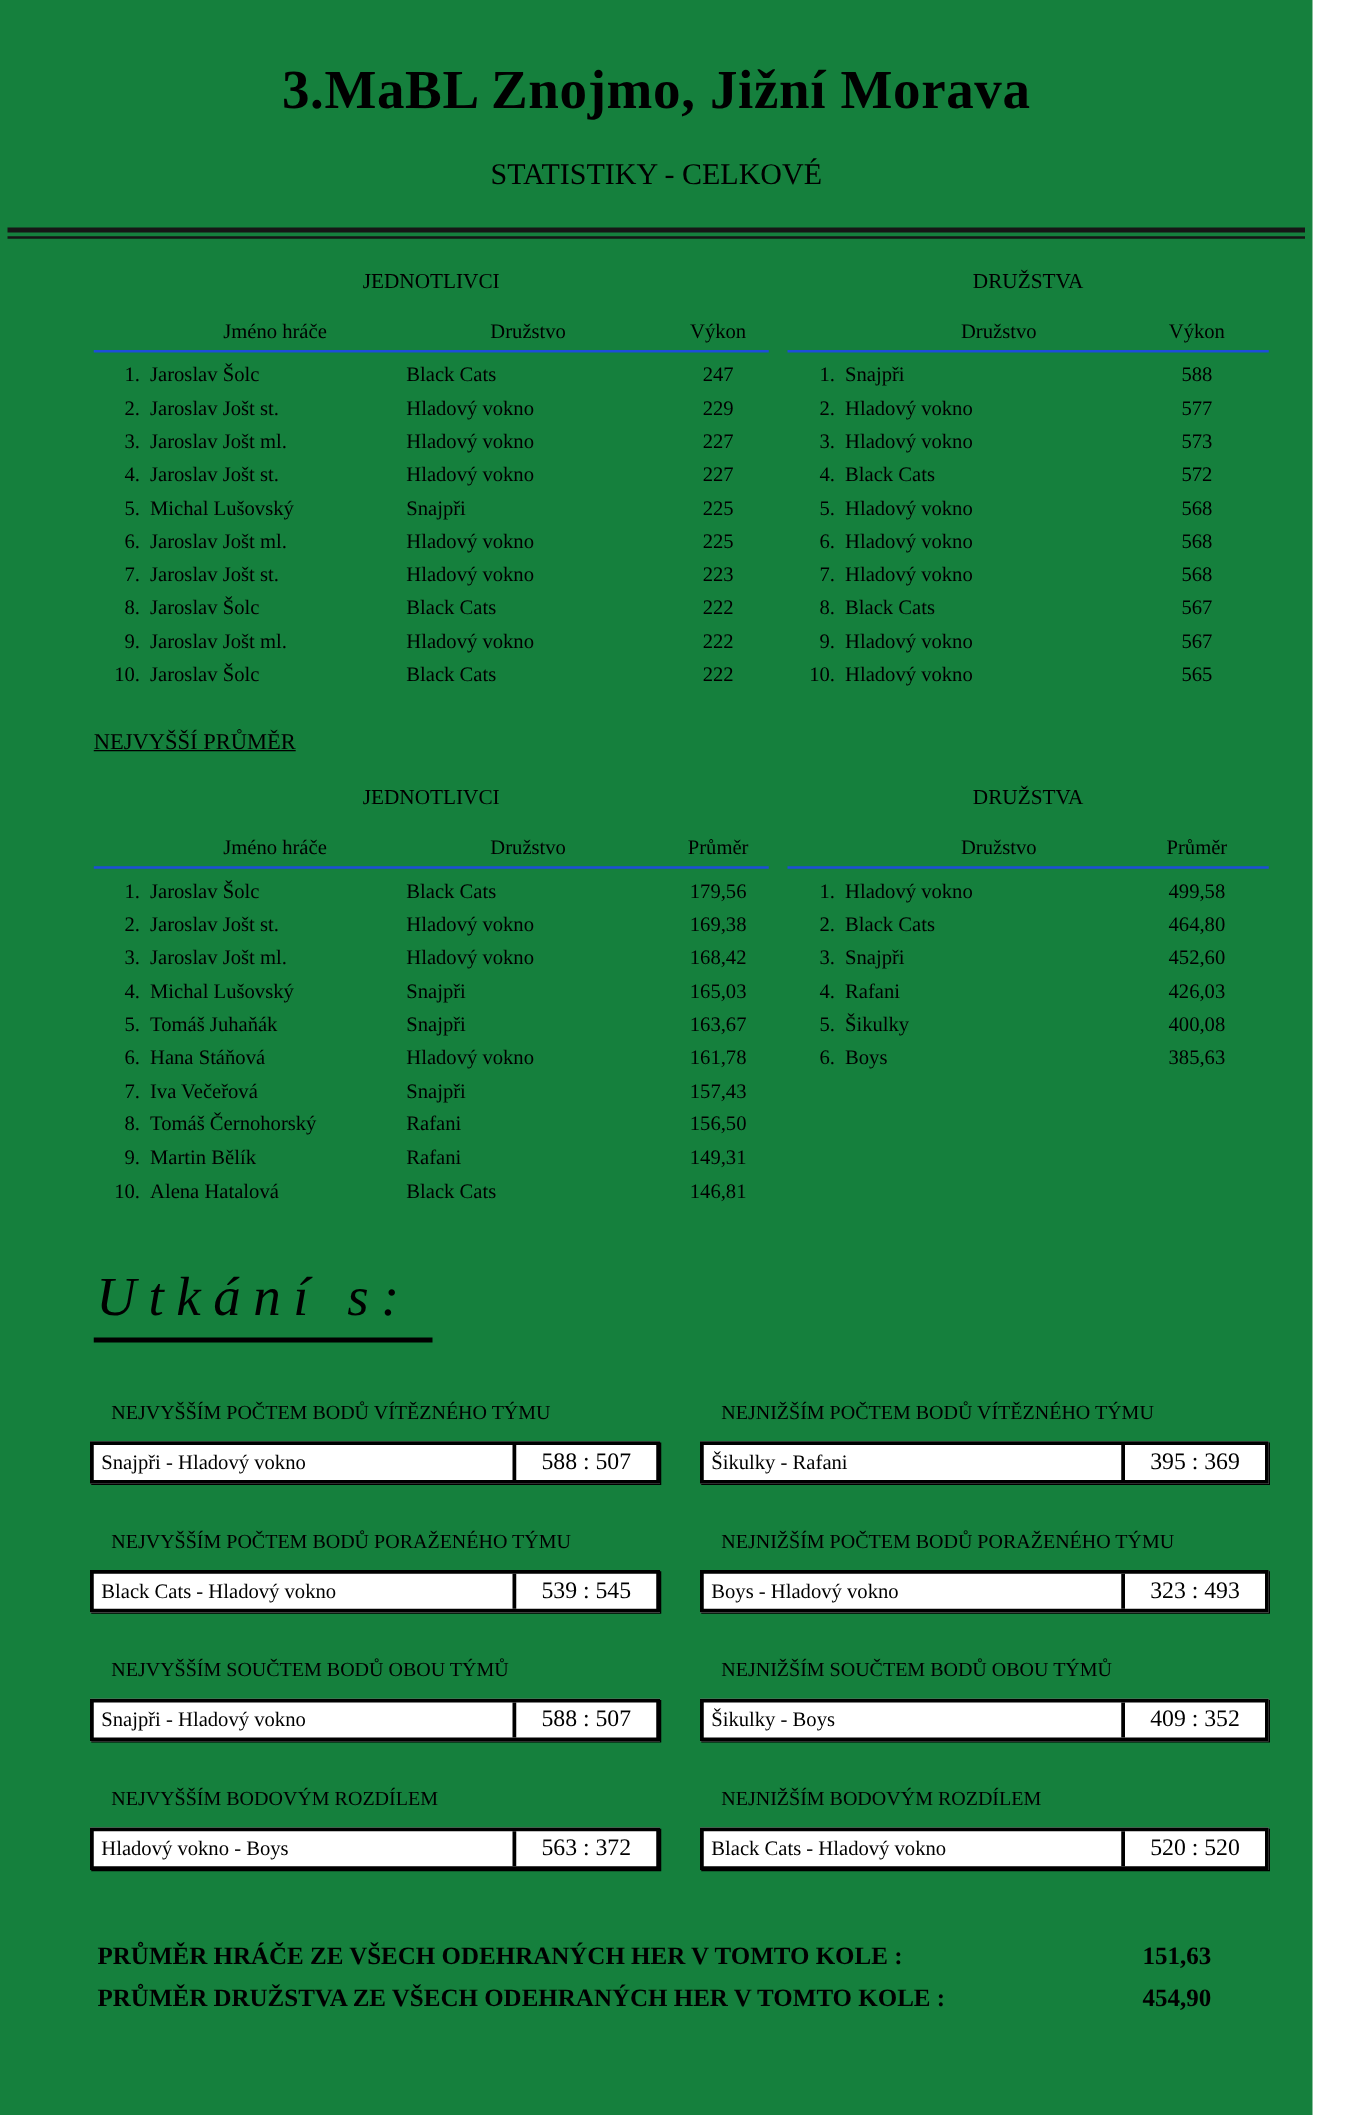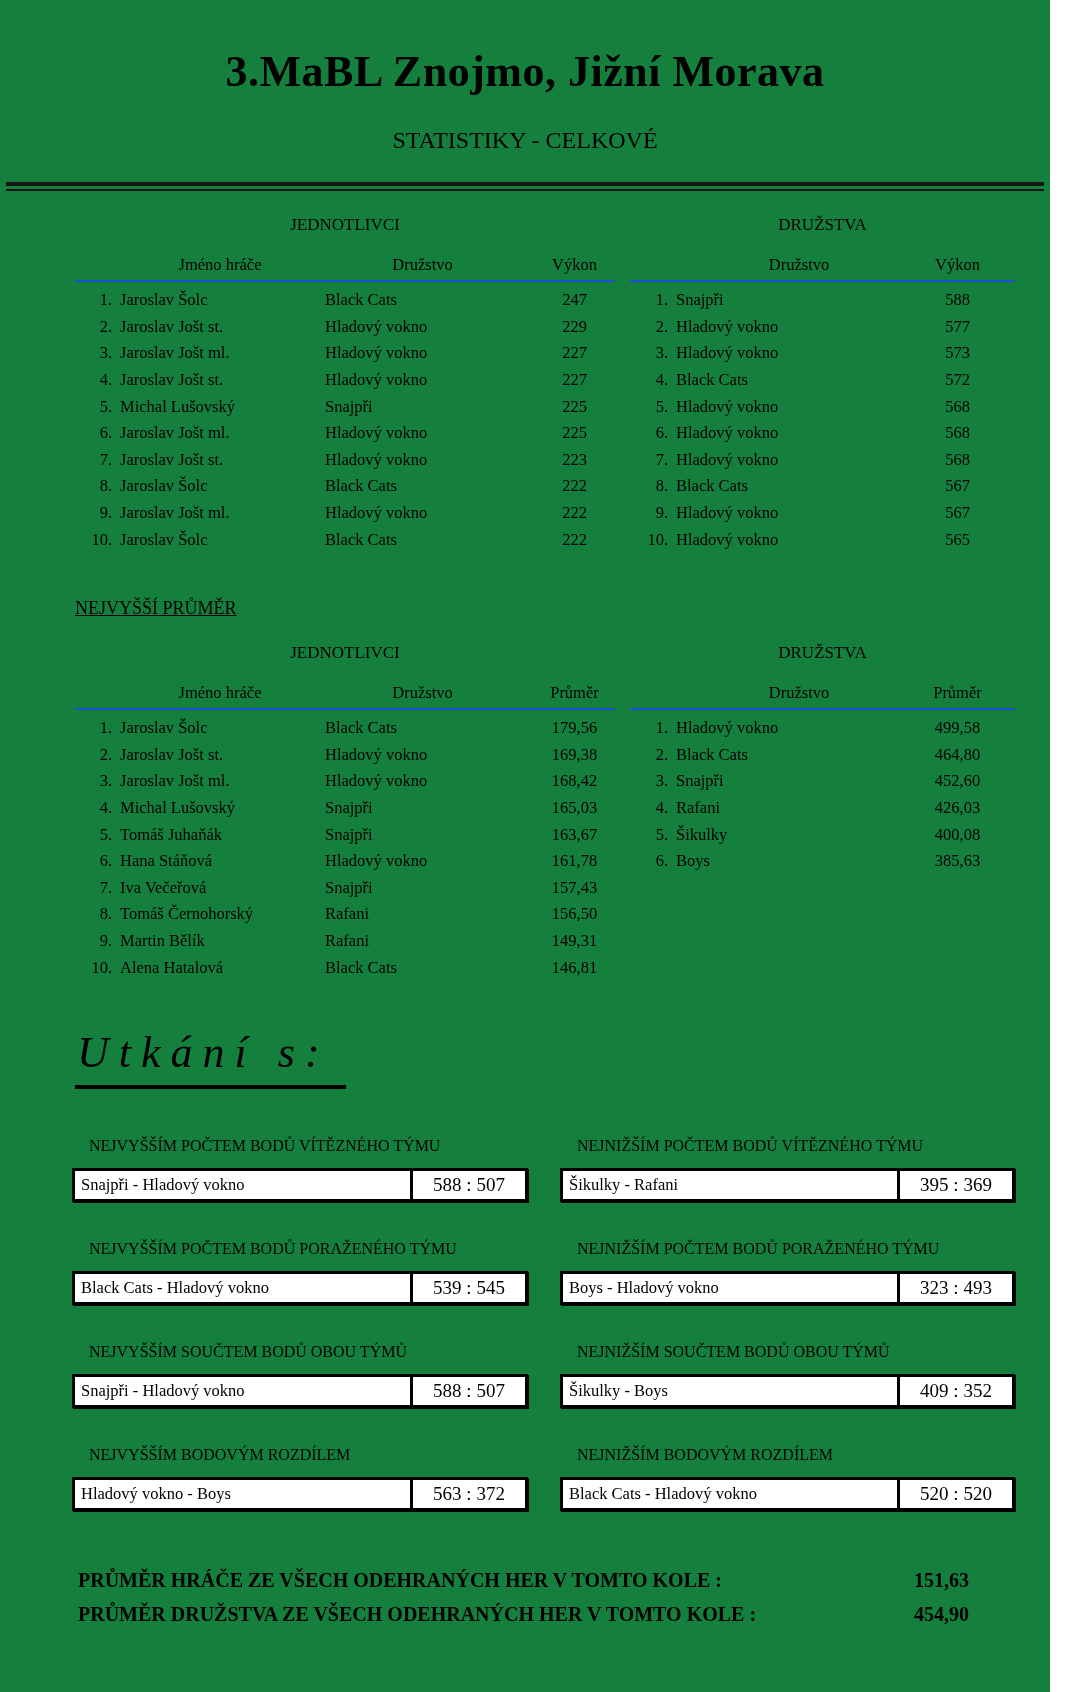--- a/index.html
+++ b/index.html
@@ -224,21 +224,21 @@
               <div class="c-rank">10.</div>
               <div class="c-team" style="padding-left:8px;">Hladový vokno</div>
               <div class="c-val">565</div>
             </div>
           </div>
       </div>
     </div>
   </div>
 
   <div class="section">
-    <div class="section-heading" style="margin-top:45px;">NEJVYŠŠÍ PRŮMĚR</div>
+    <div class="section-heading" style="margin-top:30px;">NEJVYŠŠÍ PRŮMĚR</div>
     <div class="tables-row">
       <div class="tbl-left">
         <div class="tbl-title">JEDNOTLIVCI</div>
         <div class="thead grid-ind">
           <div></div>
           <div class="h-name">Jméno hráče</div>
           <div class="c-team" style="text-align:center;">Družstvo</div>
           <div class="h-val">Průměr</div>
         </div>
         <div class="tbody">

